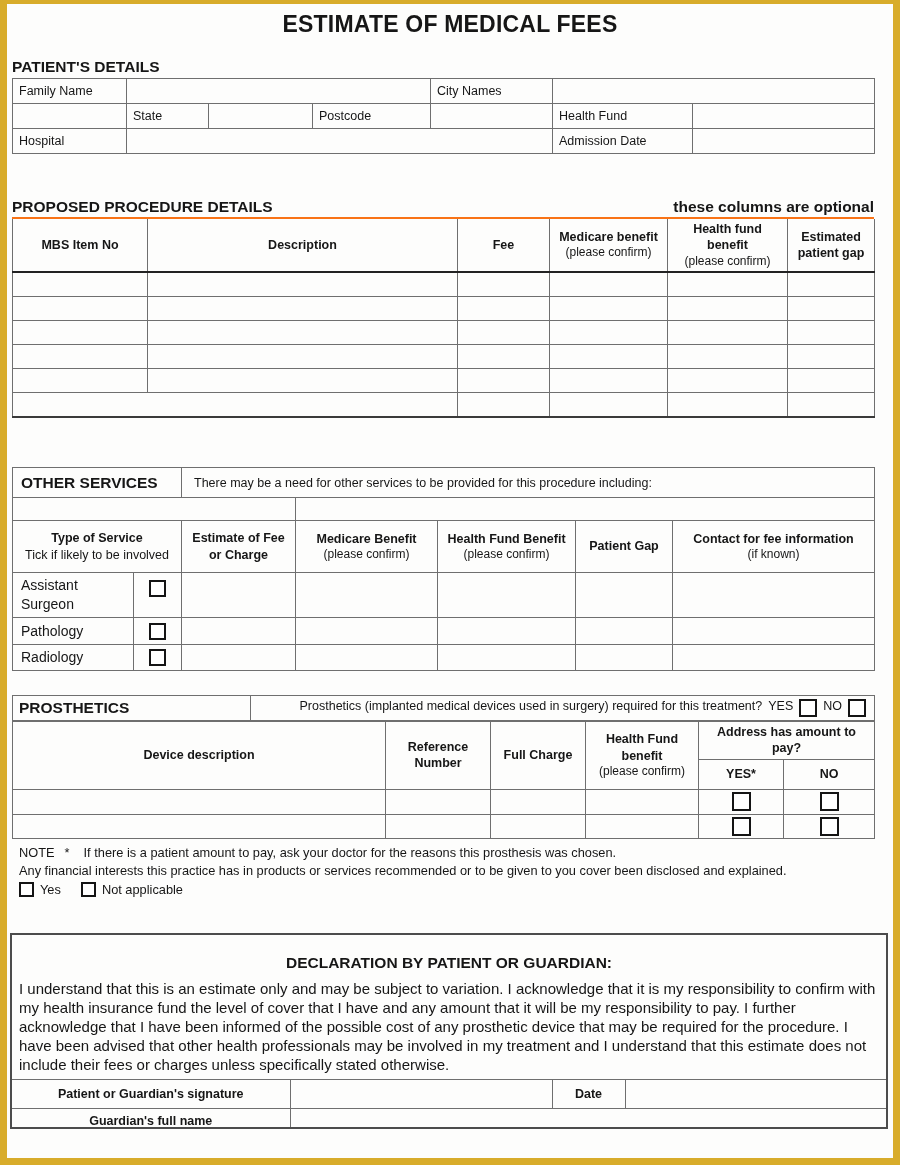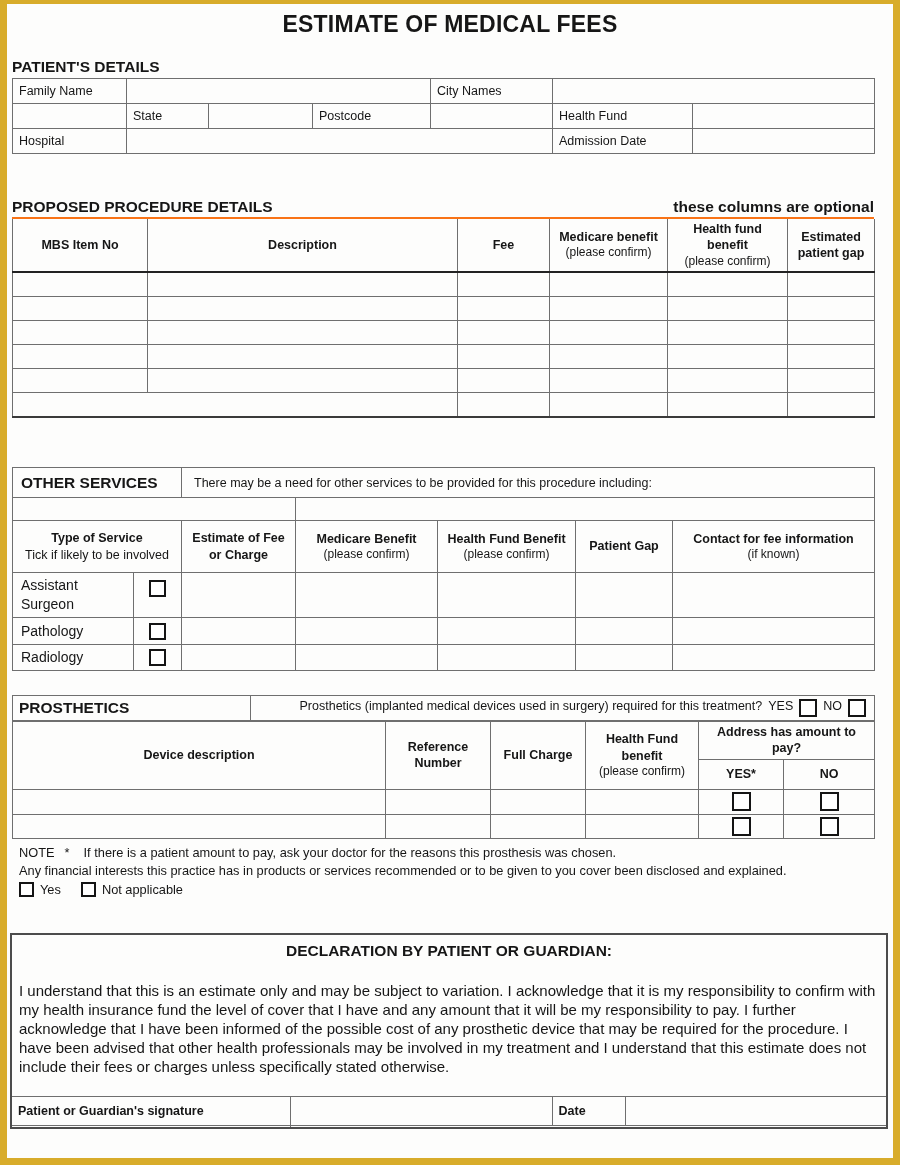--- a/index.html
+++ b/index.html
@@ -42,23 +42,23 @@
   .pros-q { font-size:12.5px; }
   .pros-q-flex { display:flex; justify-content:flex-end; align-items:flex-start; gap:6px; padding-right:2px; }
 
   .note-line { margin-top:6px; font-size:12.8px; line-height:15px; padding-left:7px; }
   .fin-line { margin-top:3px; font-size:12.8px; line-height:15px; padding-left:7px; }
   .chk-line { margin-top:4px; font-size:12.8px; padding-left:7px; display:flex; align-items:center; gap:6px; }
   .note-star { margin:0 14px 0 10px; }
 
   .decl-box { margin-top:36px; margin-left:-2px; width:878px; height:196px; box-sizing:border-box;
               border:2px solid #4c4c4c; overflow:hidden; }
-  .decl-head { margin-top:7px; text-align:center; font-size:15.5px; font-weight:bold; line-height:18px; }
-  .decl-para { margin:21px 0 0 0; padding:0 7px; font-size:15px; line-height:19px; }
-  .decl-table { width:874px; margin-top:20px; }
+  .decl-head { margin-top:19px; text-align:center; font-size:15.5px; font-weight:bold; line-height:18px; }
+  .decl-para { margin:7px 0 0 0; padding:0 7px; font-size:15px; line-height:19px; }
+  .decl-table { width:874px; margin-top:5px;text-align:center; }
   .decl-table td { font-size:12.5px; }
   .decl-table .lbl { font-weight:bold; }
 </style>
 </head>
 <body>
 
 <div class="page">
   <div class="inner">
 
     <div class="form-title">ESTIMATE OF MEDICAL FEES</div>

